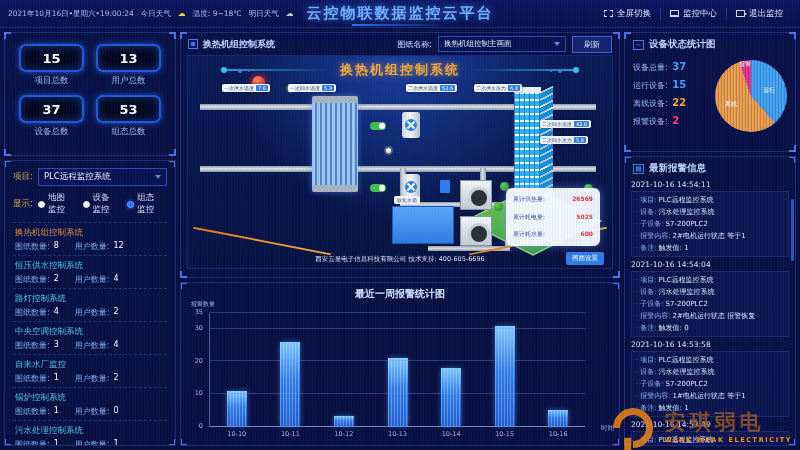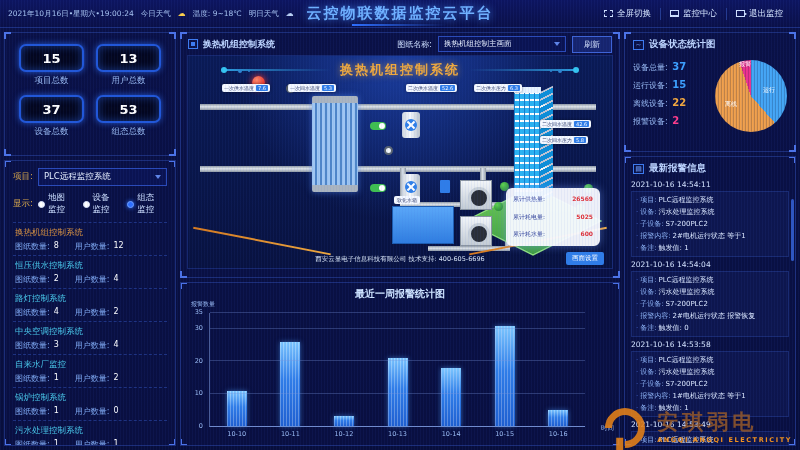--- a/index.html
+++ b/index.html
@@ -647,16 +647,16 @@
           <i class="c bl"></i>
           <i class="c br"></i>
         </section>
     </aside>
   </div>
 
   <div class="watermark">
     <i class="wm-logo"></i>
     <div class="wm-text">
       <span class="wm-cn">安琪弱电</span>
-      <span class="wm-en">ANGQI ANGQI ELECTRICITY</span>
+      <span class="wm-en">WEAK WEAK ELECTRICITY</span>
     </div>
   </div>
 </div>
 
 </body></html>

